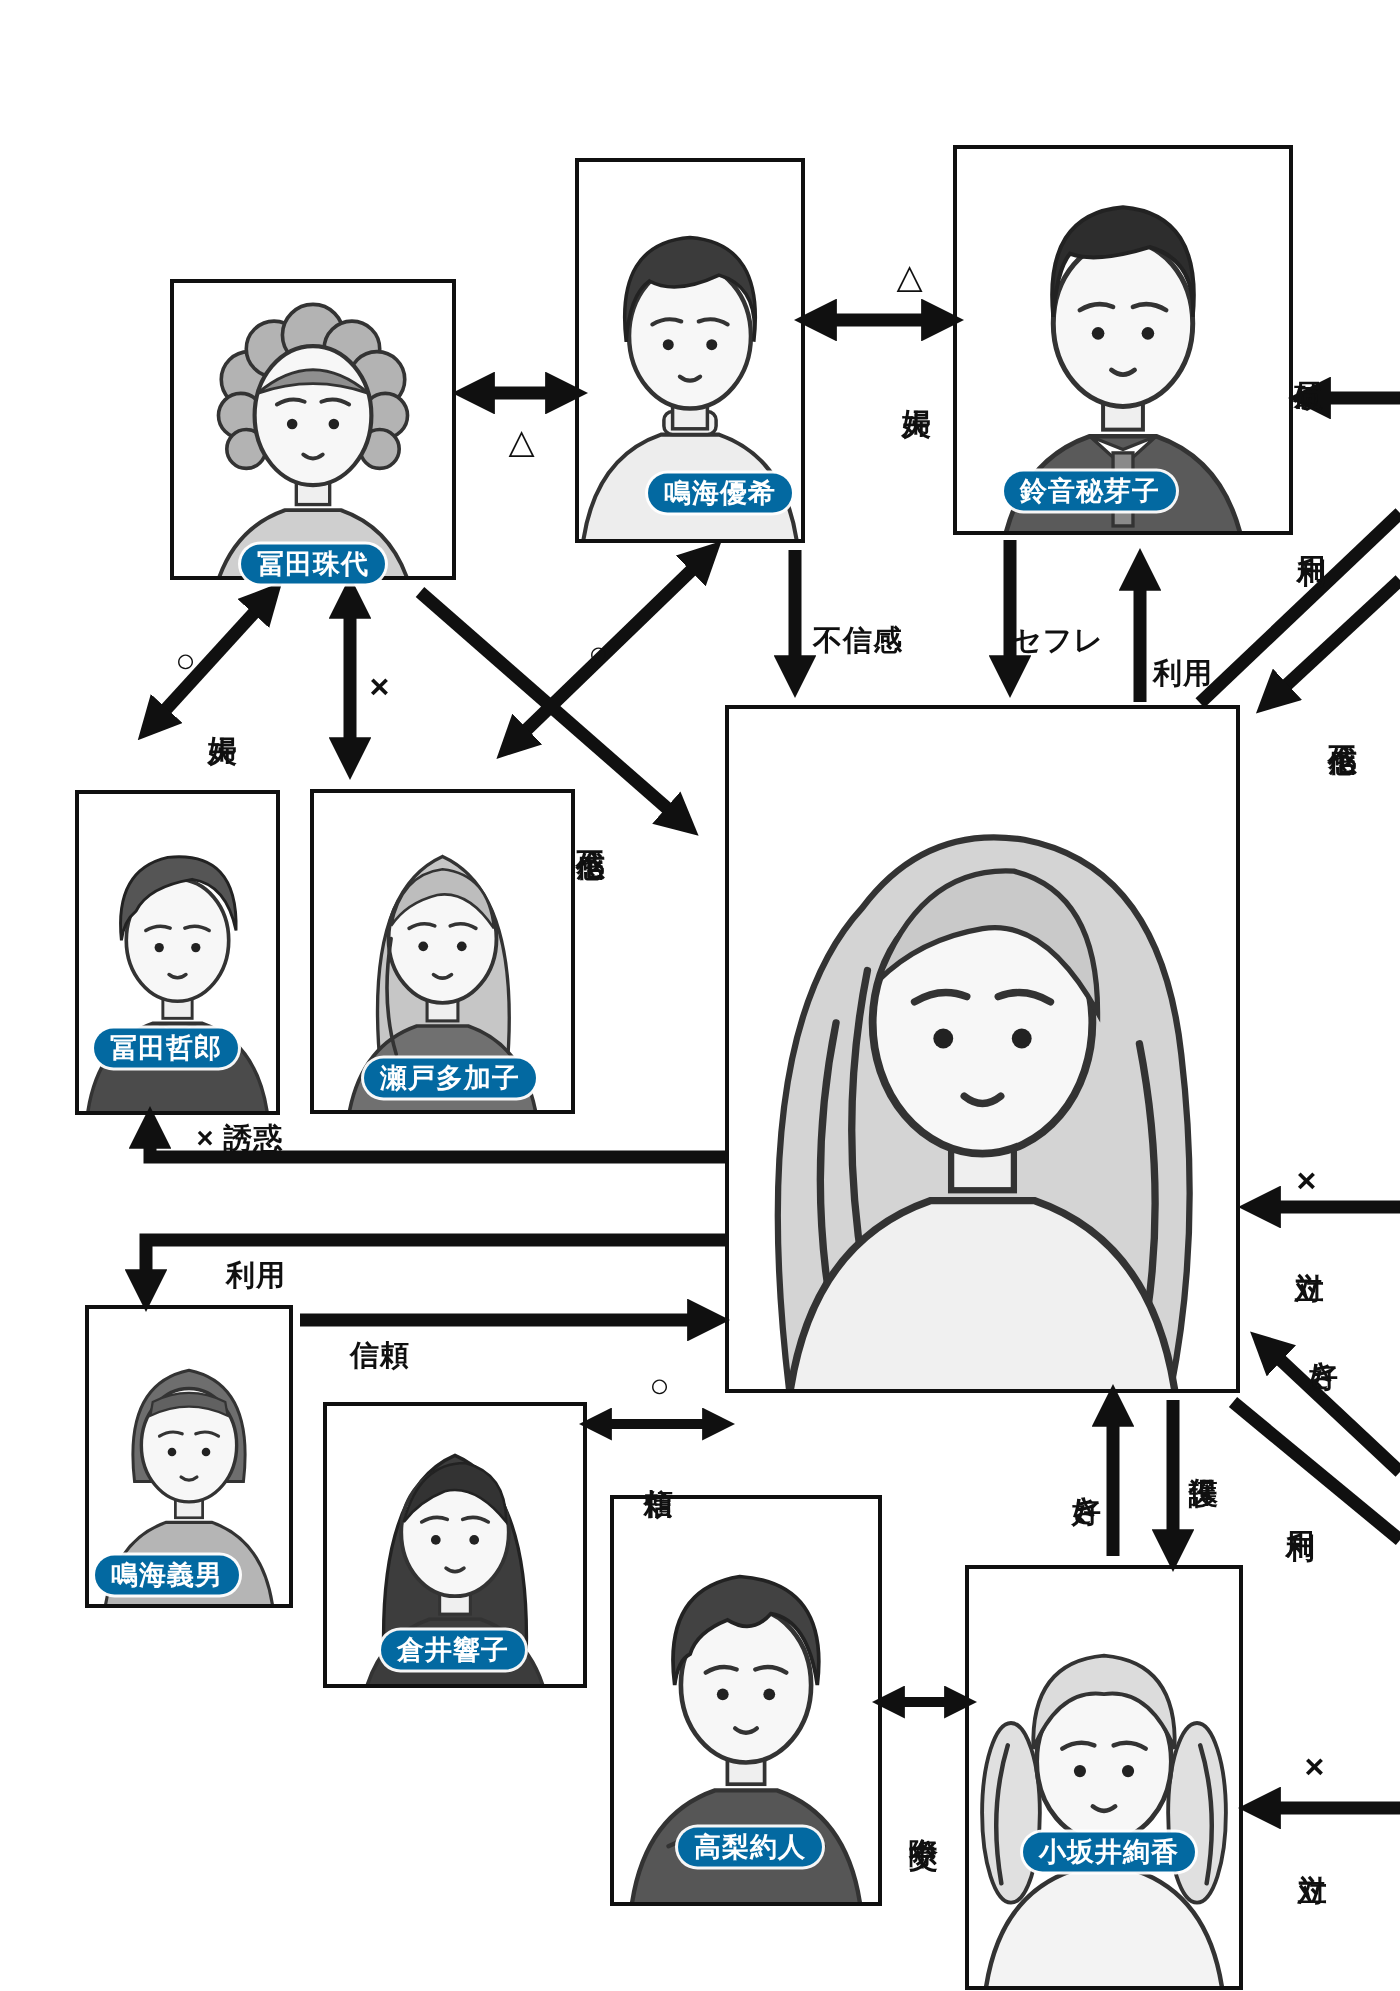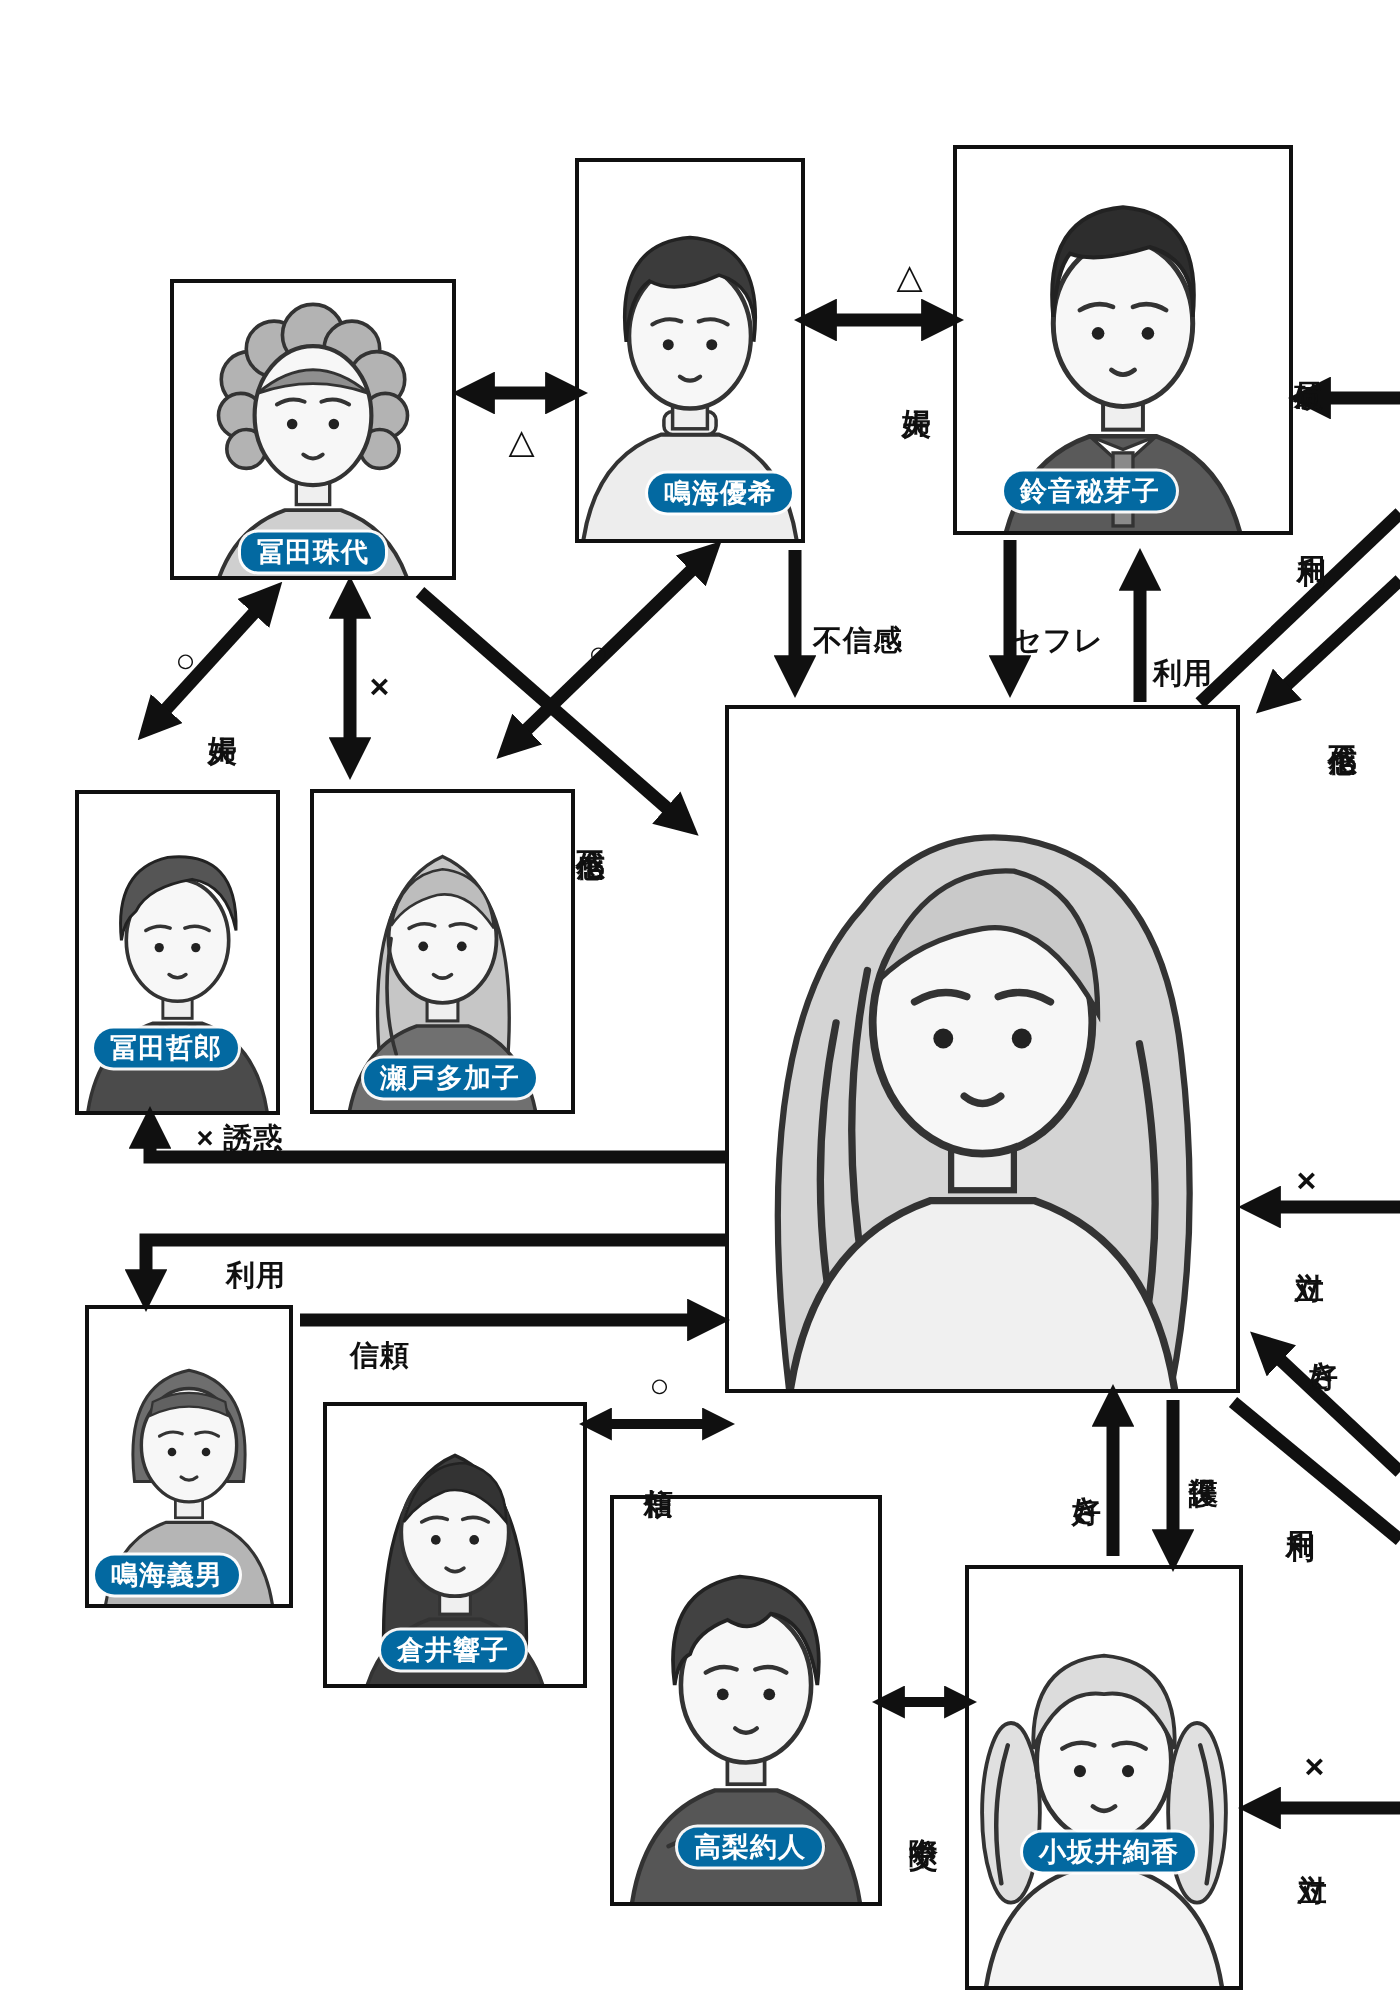--- a/index.html
+++ b/index.html
@@ -170,21 +170,21 @@
       <ellipse cx="21" cy="76" rx="9" ry="28" fill="#e0e0e0" stroke="#333" stroke-width="1.2"></ellipse>
       <ellipse cx="79" cy="76" rx="9" ry="28" fill="#e0e0e0" stroke="#333" stroke-width="1.2"></ellipse>
       <use href="#g-shoulders" fill="#f3f3f3"></use>
       <use href="#g-face"></use>
       <path d="M28,56 Q27,29 50,27 Q73,29 72,56 Q64,37 50,39 Q36,37 28,56 Z" fill="#dcdcdc" stroke="#333" stroke-width="1.2"></path>
       <path class="ln" d="M20,55 Q14,75 18,98"></path>
       <path class="ln" d="M80,55 Q86,75 82,98"></path>
     </svg>
   </div>
 
-  <div class="plate" style="left:313px;top:552px;border-radius:17px;">冨田珠代</div>
+  <div class="plate" style="left:313px;top:564px;">冨田珠代</div>
   <div class="plate" style="left:720px;top:493px;">鳴海優希</div>
   <div class="plate" style="left:1090px;top:491px;">鈴音秘芽子</div>
   <div class="plate" style="left:166px;top:1048px;">冨田哲郎</div>
   <div class="plate" style="left:450px;top:1078px;">瀬戸多加子</div>
   <div class="plate" style="left:167px;top:1575px;">鳴海義男</div>
   <div class="plate" style="left:453px;top:1650px;">倉井響子</div>
   <div class="plate" style="left:750px;top:1847px;">高梨約人</div>
   <div class="plate" style="left:1109px;top:1852px;">小坂井絢香</div>
 
   <div class="lbl mark" style="left:522px;top:441px;">△</div>

